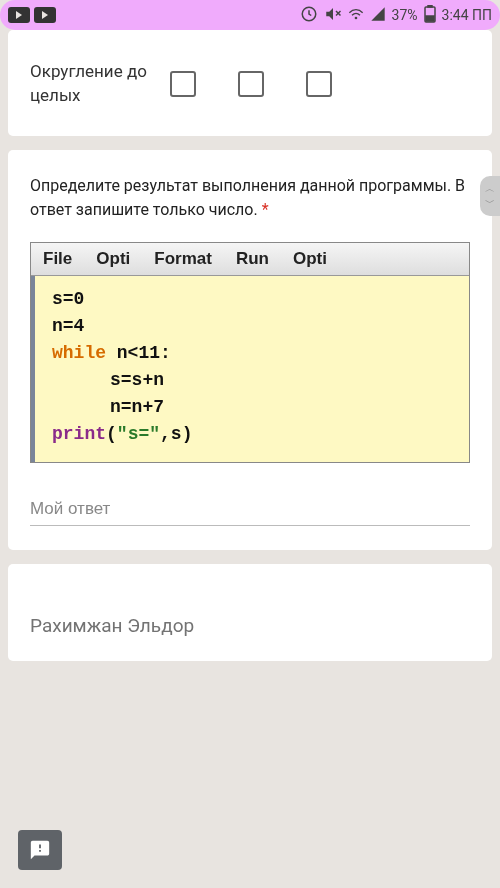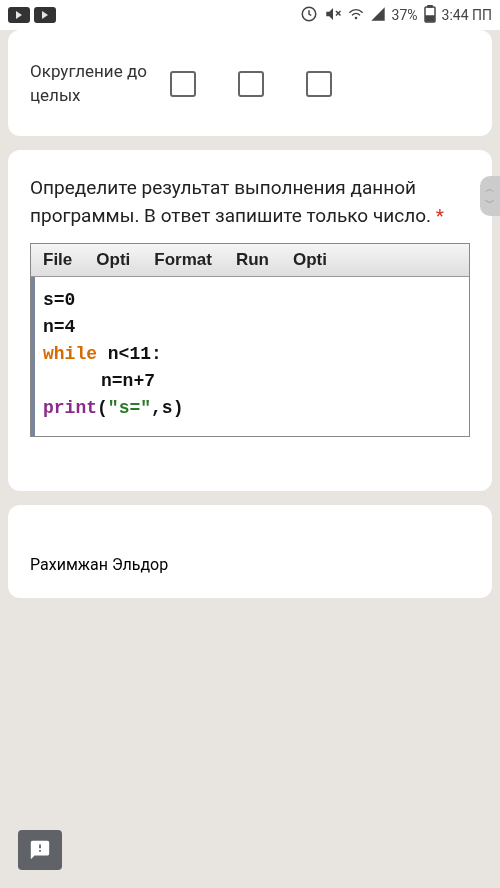--- a/index.html
+++ b/index.html
@@ -6,47 +6,48 @@
     body {
       font-family: Roboto, Arial, sans-serif;
       background: #e8e4e0;
       width: 500px;
       height: 888px;
       overflow: hidden;
       position: relative;
     }
     .status-bar {
       height: 30px;
-      background: #ffffff;
+      background: #f0abfc;
       display: flex;
       align-items: center;
       padding: 0 8px;
       font-size: 14px;
       color: #444;
+      border-radius: 15px;
     }
     .status-left { display: flex; gap: 4px; }
     .status-right { margin-left: auto; display: flex; align-items: center; gap: 6px; }
     .yt-icon {
       width: 22px; height: 16px;
       background: #333;
       border-radius: 3px;
       position: relative;
     }
     .yt-icon::after {
       content: '';
       position: absolute;
       left: 8px; top: 4px;
       border-left: 6px solid #e8e4e0;
       border-top: 4px solid transparent;
       border-bottom: 4px solid transparent;
     }
     .content { padding: 0 8px; }
     .card {
       background: #fff;
-      border-radius: 12px;
+      border-radius: 5px;
       padding: 24px 22px;
       margin-bottom: 14px;
       position: relative;
     }
     .card-first { padding-top: 10px; padding-bottom: 28px; }
     .checkbox-row {
       display: flex;
       align-items: center;
       gap: 20px;
       margin-top: 20px;
@@ -58,46 +59,46 @@
       line-height: 1.4;
     }
     .checkbox-group { display: flex; gap: 42px; }
     .checkbox {
       width: 26px; height: 26px;
       border: 2.5px solid #666;
       border-radius: 3px;
       background: #fff;
     }
     .question-text {
-      font-size: 19px;
+      font-size: 16px;
       color: #222;
       line-height: 1.5;
       margin-bottom: 4px;
     }
     .required { color: #d93025; }
     .code-image {
-      margin-top: 12px;
+      margin-top: 20px;
       margin-bottom: 30px;
       border: 1px solid #888;
       background: #eaeaea;
     }
     .code-menu {
       background: linear-gradient(#f5f5f5, #dedede);
       border-bottom: 1px solid #999;
       padding: 6px 12px;
       display: flex;
       gap: 24px;
       font-size: 17px;
       font-weight: bold;
       color: #222;
       font-family: Arial, sans-serif;
     }
     .code-body {
-      background: #ffffff;
-      padding: 10px 8px 14px;
+      background: #fef9c3;
+      padding: 10px 17px 14px;
       border-left: 4px solid #7a8599;
       font-family: 'Courier New', monospace;
       font-size: 18px;
       font-weight: bold;
       line-height: 1.5;
       color: #111;
     }
     .kw-orange { color: #d66b00; }
     .kw-purple { color: #8a2b8a; }
     .str-green { color: #2a7a2a; }
@@ -106,22 +107,22 @@
       border: none;
       border-bottom: 1px solid #bbb;
       width: 100%;
       font-size: 17px;
       padding: 6px 0;
       color: #888;
       background: transparent;
     }
     .answer-field::placeholder { color: #888; }
     .name-value {
-      font-size: 16px;
-      color: #000000;
+      font-size: 19px;
+      color: #737373;
       margin-top: 26px;
     }
     .chat-fab {
       position: absolute;
       bottom: 18px;
       left: 18px;
       width: 44px; height: 40px;
       background: #5f6368;
       border-radius: 4px;
       display: flex;
@@ -212,24 +213,26 @@
         <span>File</span>
         <span>Opti</span>
         <span>Format</span>
         <span>Run</span>
         <span>Opti</span>
       </div>
       <div class="code-body">
         <div>s=0</div>
         <div>n=4</div>
         <div><span class="kw-orange">while</span><span> n&lt;11:</span></div>
+        <div class="indent">s=s+n</div>
         <div class="indent">n=n+7</div>
         <div><span class="kw-purple">print</span><span>(</span><span class="str-green">"s="</span><span>,s)</span></div>
       </div>
     </div>
+    <input class="answer-field" placeholder="Мой ответ" style="">
   </div>
 
   <div class="card">
     <div class="name-value">Рахимжан Эльдор</div>
   </div>
 </div>
 
 <div class="scroll-hint">
   <span>︿</span>
     <span>﹀</span>

